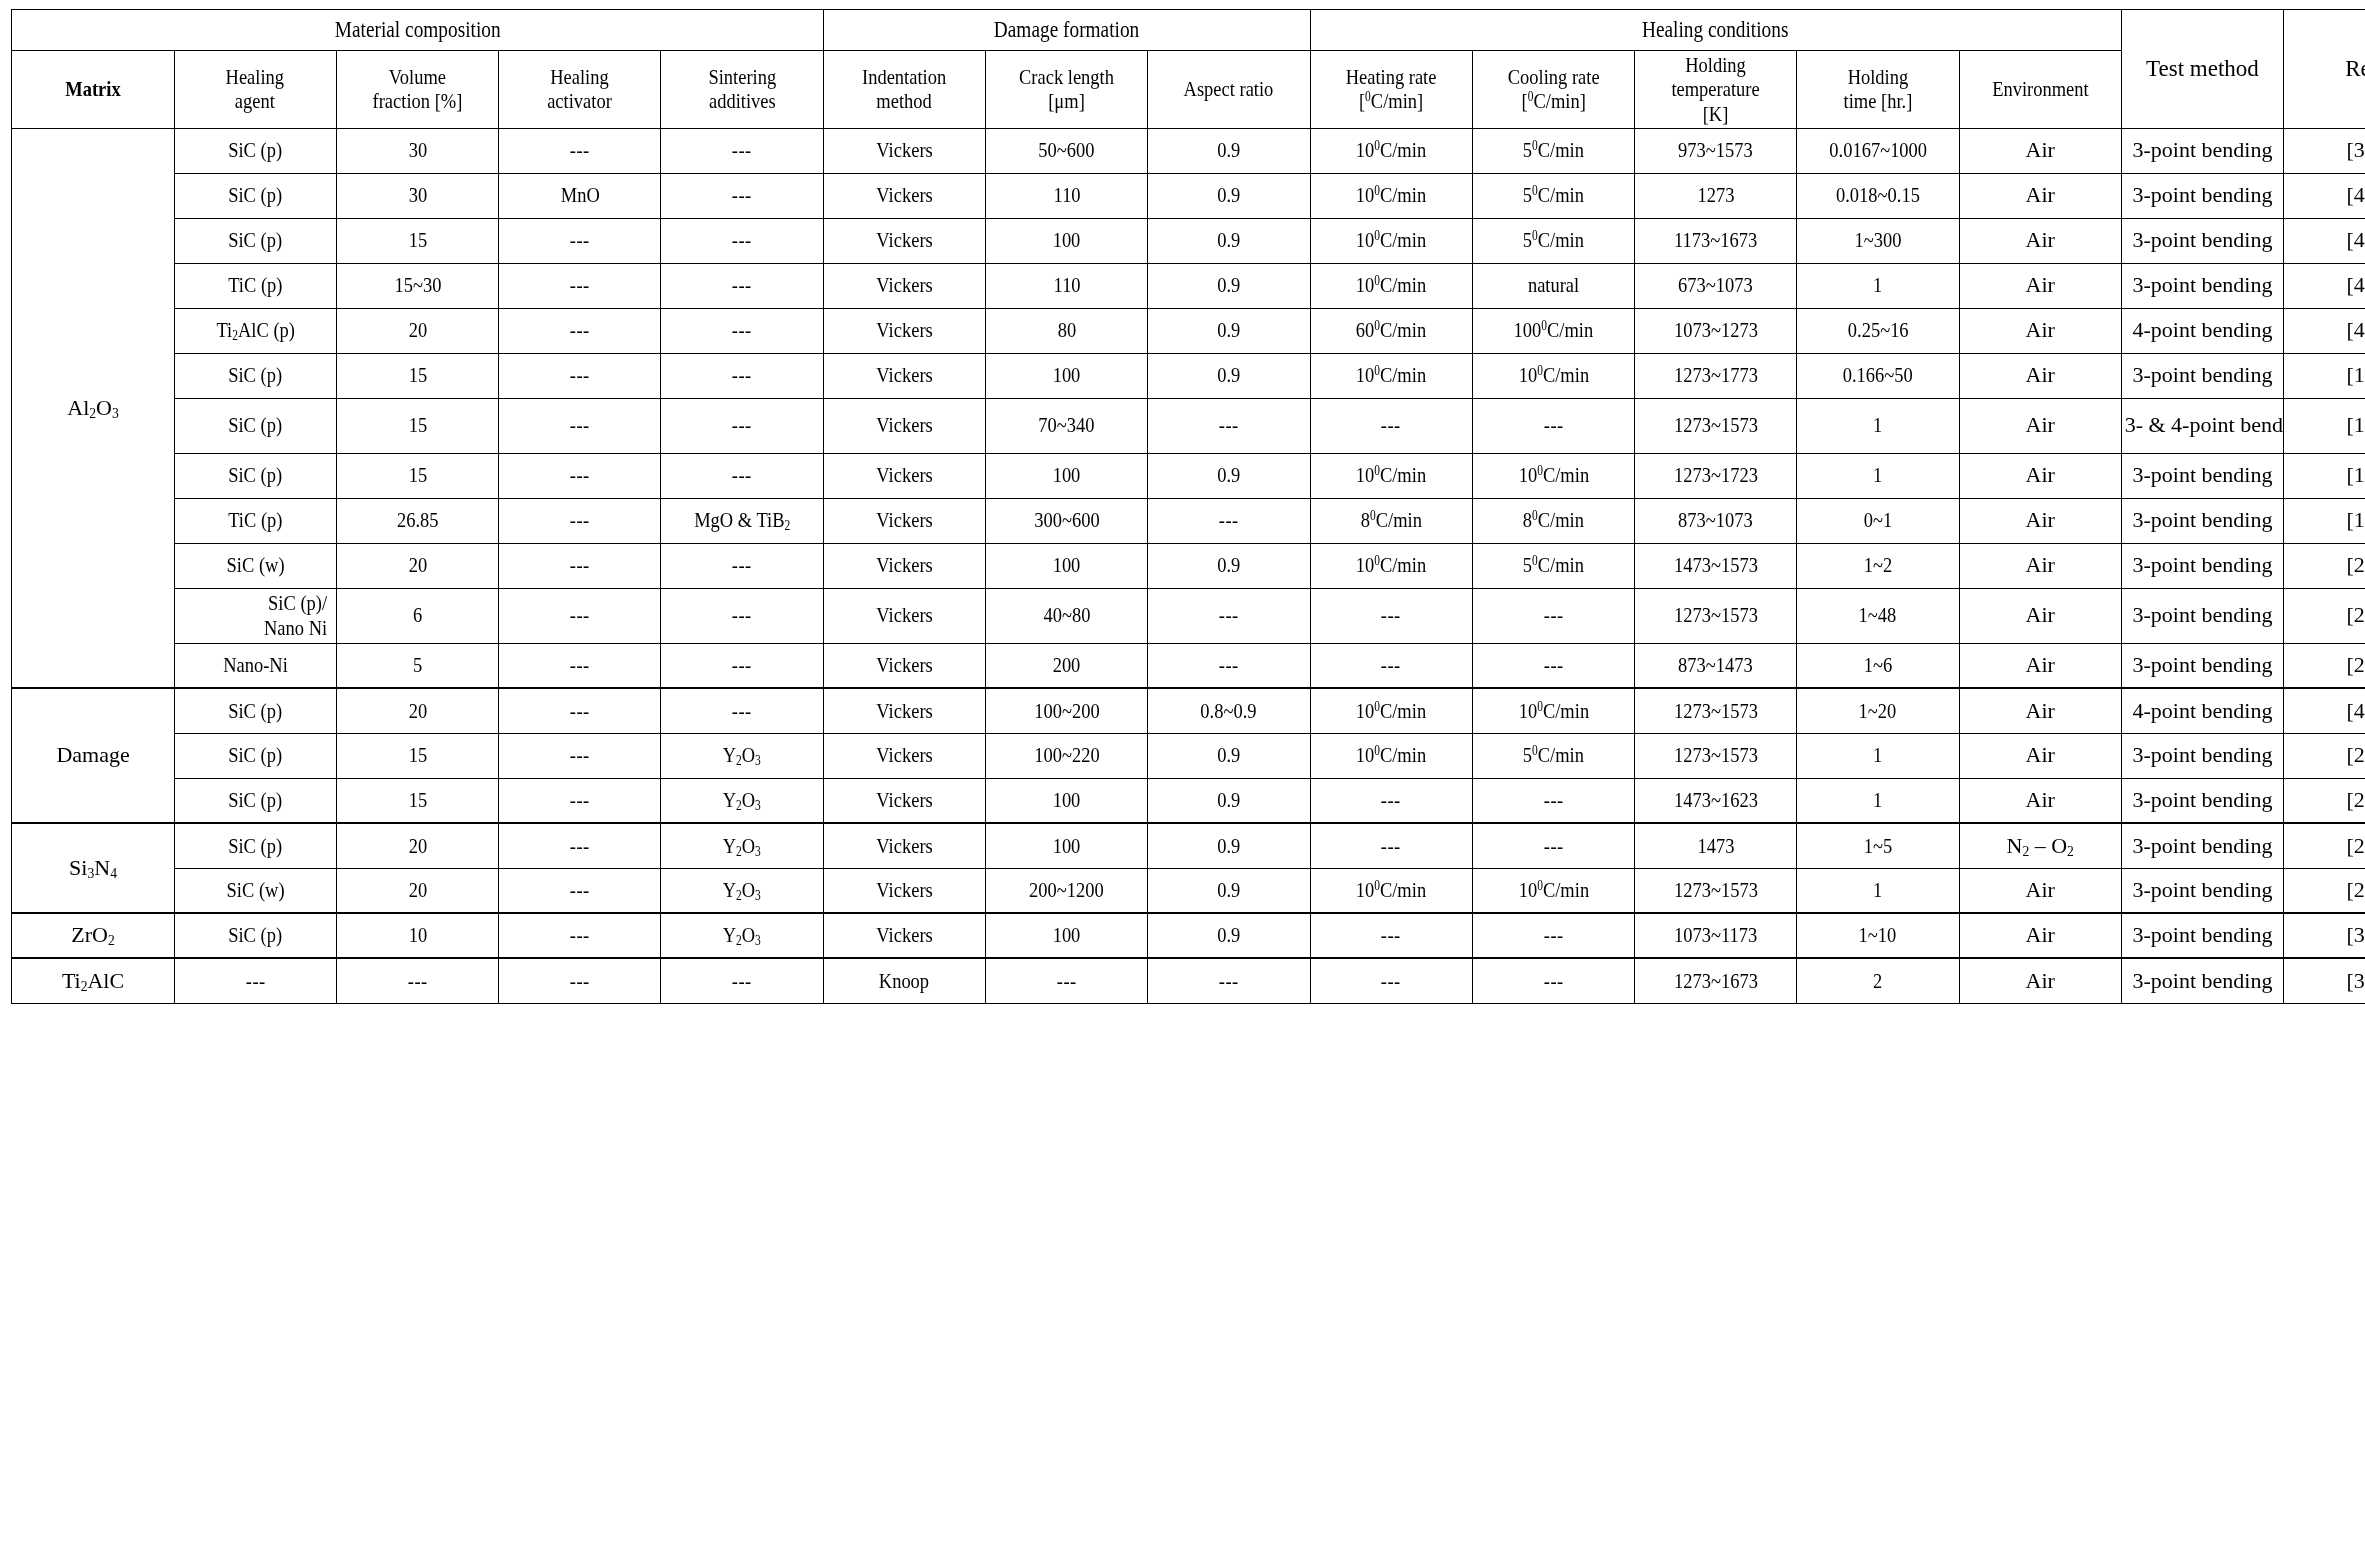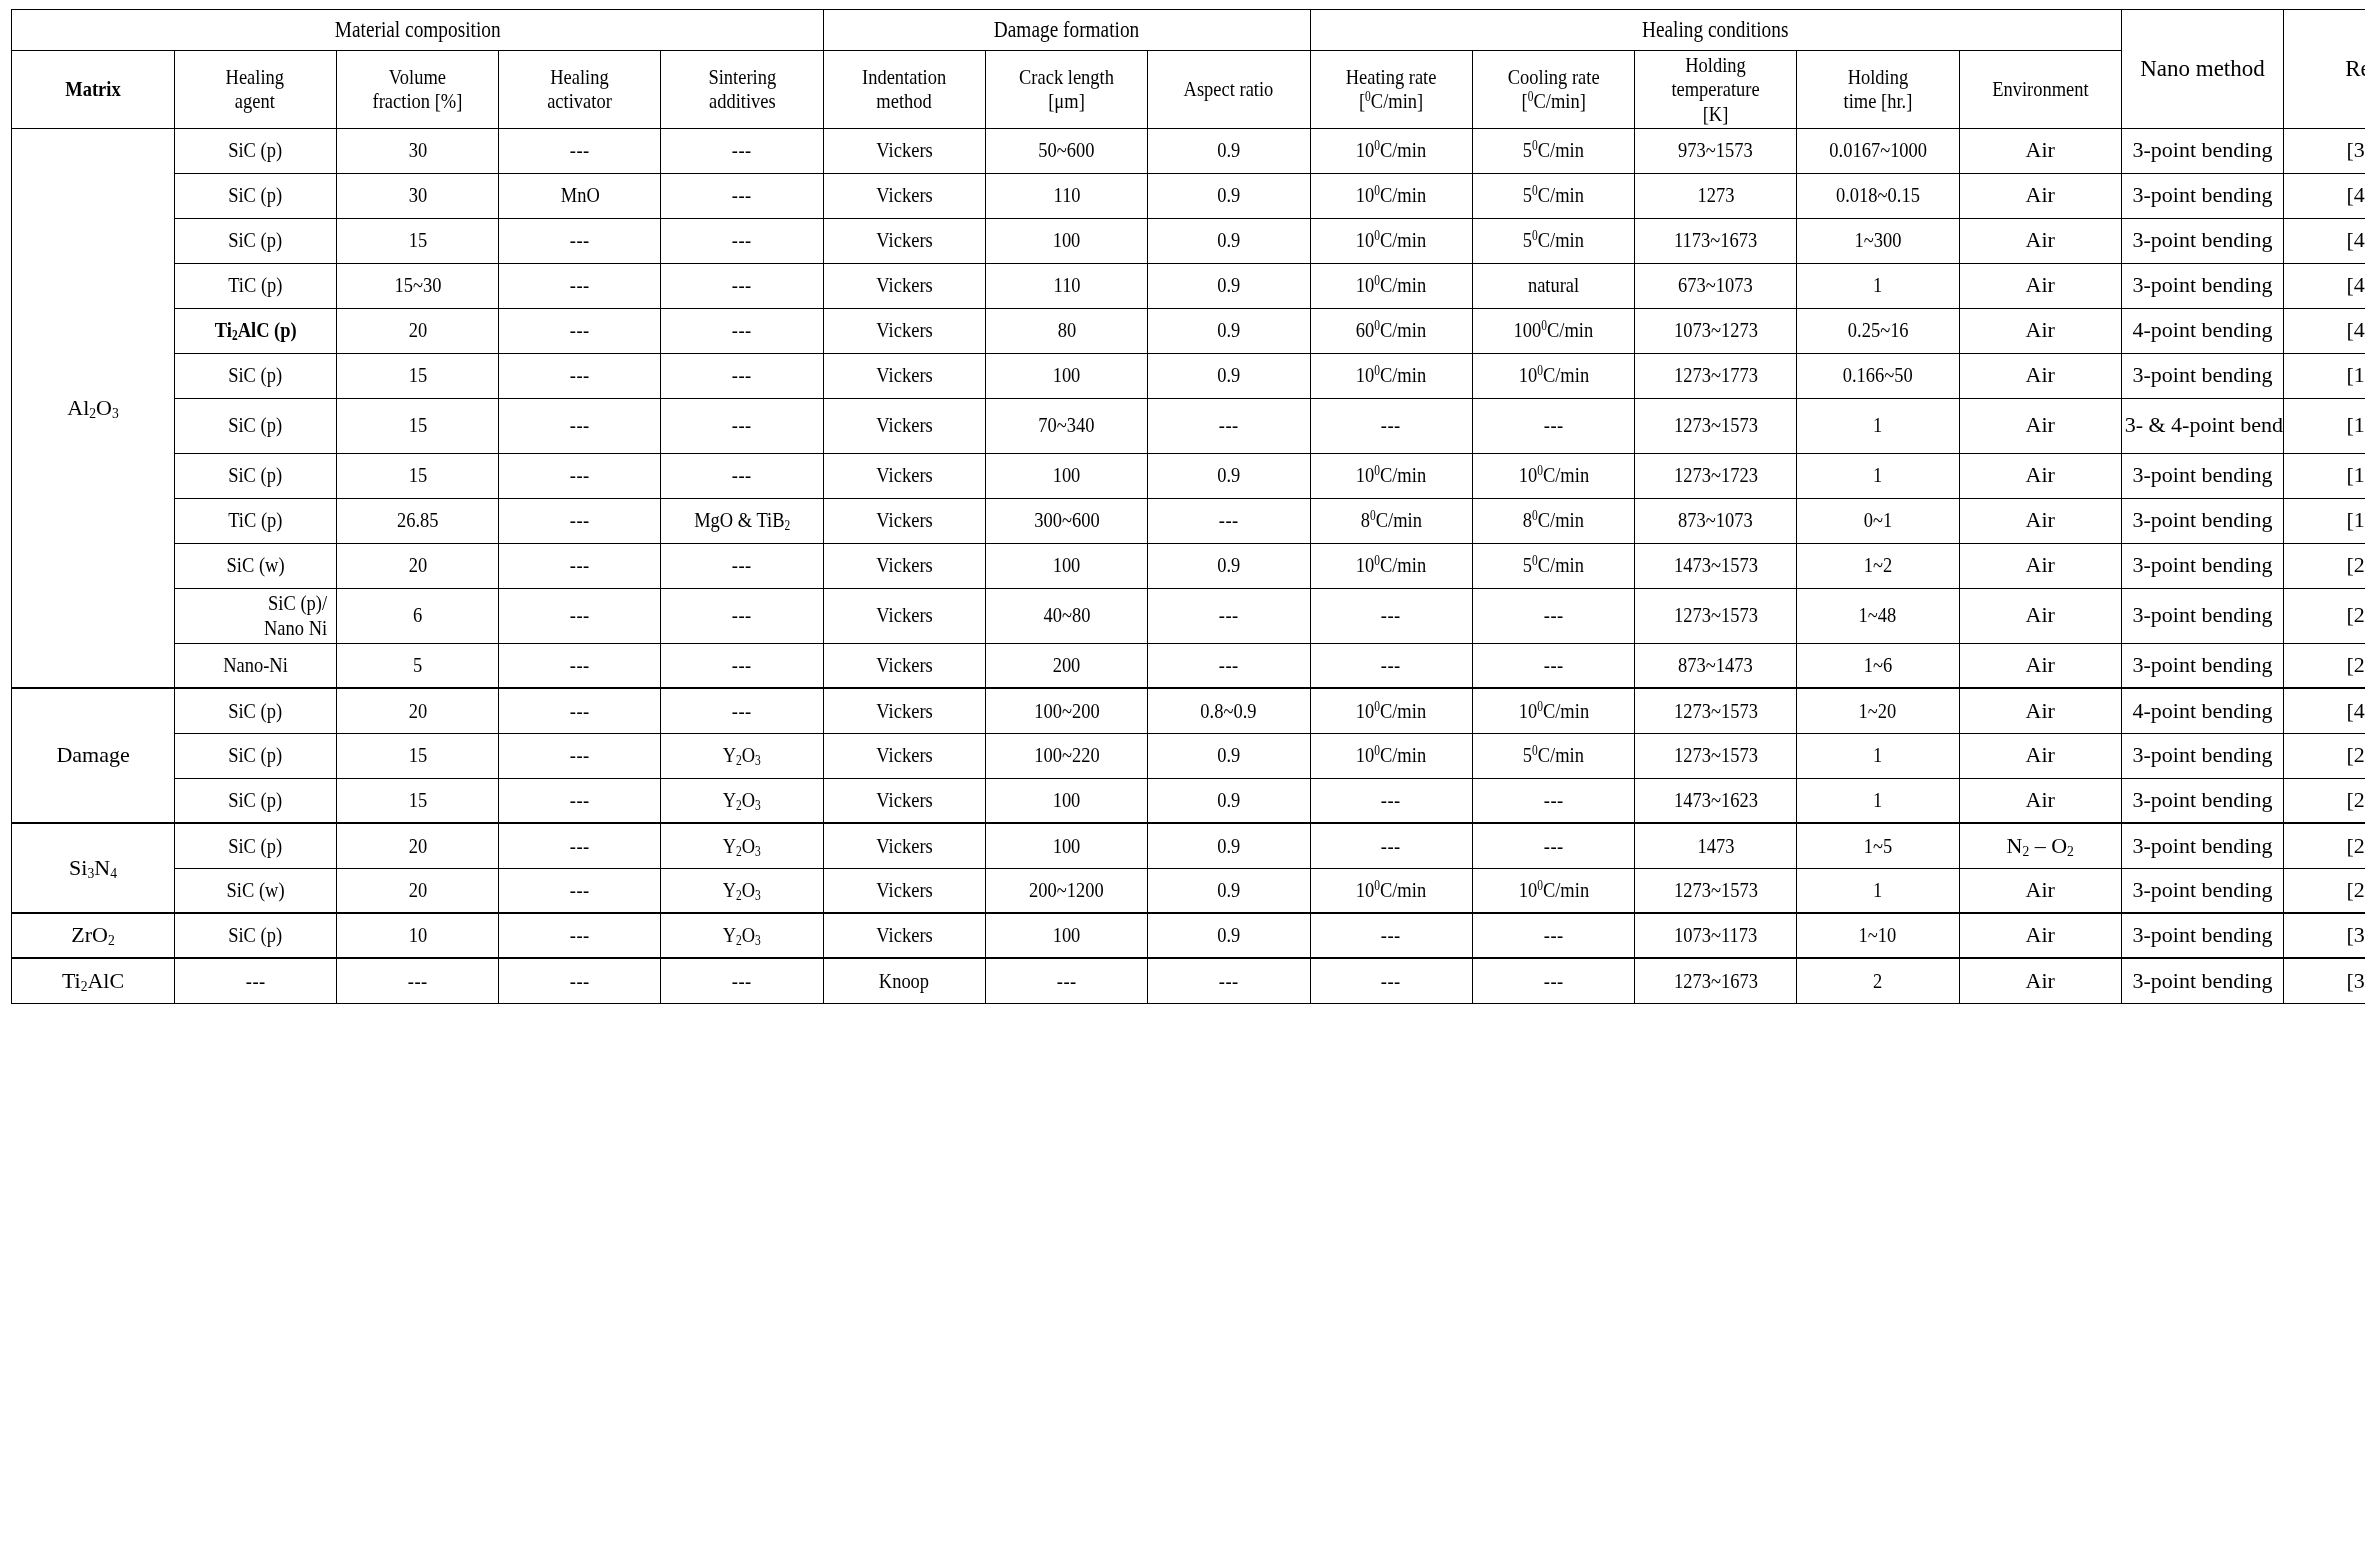--- a/index.html
+++ b/index.html
@@ -101,21 +101,21 @@
 </head>
 <body>
 
 <div id="sheet">
   <table class="heal-table">
     <thead>
       <tr class="group-row" id="group-header-row">
           <th colspan="5" class="cond"><span class="sq">Material composition</span></th>
           <th colspan="3" class="cond"><span class="sq">Damage formation</span></th>
           <th colspan="5" class="cond"><span class="sq">Healing conditions</span></th>
-          <th colspan="1" class="serif" rowspan="2"><span class="sq">Nano method</span></th>
+          <th colspan="1" class="serif" rowspan="2"><span class="sq">Test method</span></th>
           <th colspan="1" class="serif" rowspan="2"><span class="sq">Ref.</span></th>
         </tr>
       <tr class="sub-row" id="column-header-row">
           <th class="cond" style="width: 149px; font-weight: bold;"><span class="sq">Matrix</span></th>
           <th class="cond" style="width: 116px;"><span class="sq">Healing<br>agent</span></th>
           <th class="cond" style="width: 144px;"><span class="sq">Volume<br>fraction [%]</span></th>
           <th class="cond" style="width: 118px;"><span class="sq">Healing<br>activator</span></th>
           <th class="cond" style="width: 123px;"><span class="sq">Sintering<br>additives</span></th>
           <th class="cond" style="width: 125px;"><span class="sq">Indentation<br>method</span></th>
           <th class="cond" style="width: 147px;"><span class="sq">Crack length<br>[μm]</span></th>
@@ -187,21 +187,21 @@
           <td class="cond" style="width: 121px;"><span class="sq">0.9</span></td>
           <td class="cond" style="width: 135px;"><span class="sq">10<sup>0</sup>C/min</span></td>
           <td class="cond" style="width: 130px;"><span class="sq">natural</span></td>
           <td class="cond" style="width: 142px;"><span class="sq">673~1073</span></td>
           <td class="cond" style="width: 121px;"><span class="sq">1</span></td>
           <td class="serif" style="width: 128px;">Air</td>
           <td class="serif" style="width: 189px;">3-point bending</td>
           <td class="serif" style="width: 52px;">[42]</td>
         </tr>
         <tr>
-          <td class="cond" style="width: 116px; font-weight: bold;"><span class="sq">Ti<sub>2</sub>AlC (p)</span></td>
+          <td class="cond" style="width: 116px;"><span class="sq">Ti<sub>2</sub>AlC (p)</span></td>
           <td class="cond" style="width: 144px;"><span class="sq">20</span></td>
           <td class="cond no-data" style="width: 118px;"><span class="sq">---</span></td>
           <td class="cond no-data" style="width: 123px;"><span class="sq">---</span></td>
           <td class="cond" style="width: 125px;"><span class="sq">Vickers</span></td>
           <td class="cond" style="width: 147px;"><span class="sq">80</span></td>
           <td class="cond" style="width: 121px;"><span class="sq">0.9</span></td>
           <td class="cond" style="width: 135px;"><span class="sq">60<sup>0</sup>C/min</span></td>
           <td class="cond" style="width: 130px;"><span class="sq">100<sup>0</sup>C/min</span></td>
           <td class="cond" style="width: 142px;"><span class="sq">1073~1273</span></td>
           <td class="cond" style="width: 121px;"><span class="sq">0.25~16</span></td>

